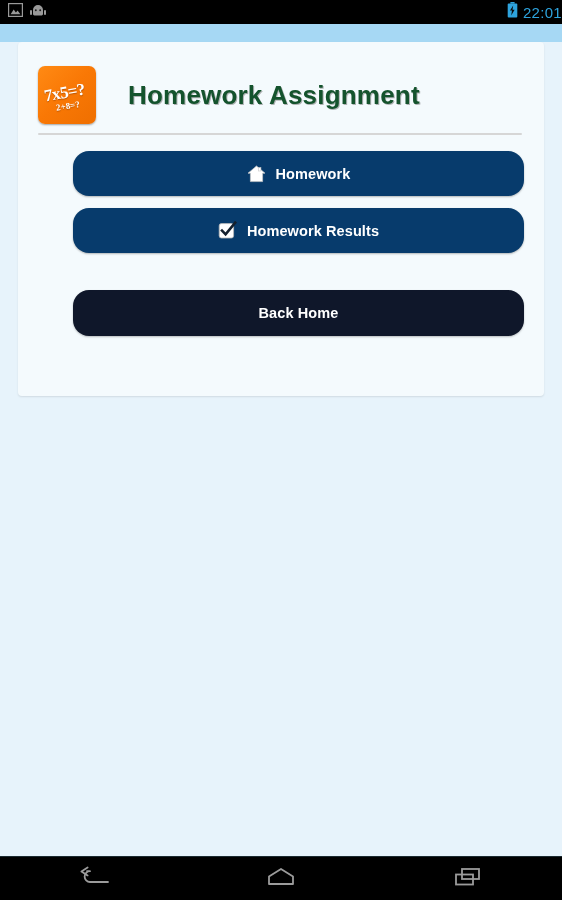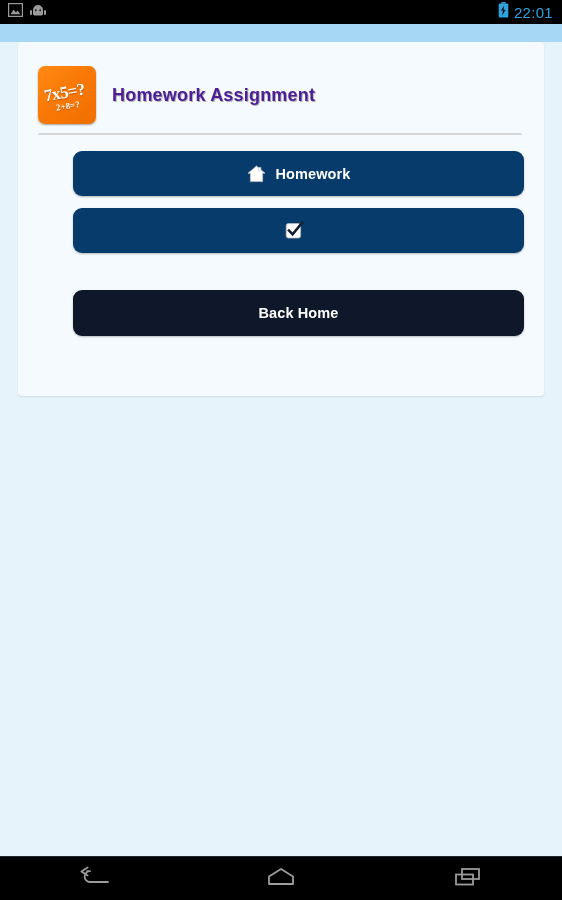--- a/index.html
+++ b/index.html
@@ -18,21 +18,20 @@
   
   .statusbar {
     position:absolute; top:0; left:0;
     width:562px; height:24px;
     background:#000;
     display:flex; align-items:center;
   }
   .sb-left { display:flex; align-items:center; gap:7px; padding-left:8px; }
   .sb-right {
     margin-left:auto; display:flex; align-items:center; gap:5px;
-    padding-right:9px;
   }
   .sb-time {
     color:#2ea3dd; font-size:15px; letter-spacing:.3px;
     font-family:"Liberation Sans", sans-serif;
   }
 
   
   .page {
     position:absolute; top:24px; left:0;
     width:562px; height:832px;
@@ -77,41 +76,41 @@
     letter-spacing:-.5px;
   }
   .logo .l2 {
     position:absolute; left:18px; top:35px;
     color:#fff; font-size:9px; font-weight:bold;
     font-family:"Liberation Serif", serif;
     transform:rotate(-9deg);
     text-shadow:0 1px 1px rgba(120,50,0,.5);
   }
   .title {
-    margin-left:16px;
-    color:#4c1d95;
-    font-size:18px;
+    margin-left:32px;
+    color:#14532d;
+    font-size:26px;
     font-weight:bold;
     letter-spacing:.2px;
     text-shadow:1px 1px 0 rgba(90,90,90,.45);
     white-space:nowrap;
   }
   .divider {
     height:2px;
     background:#d6d6d6;
     margin:3px 22px 0 20px;
     border-radius:1px;
   }
 
   
   .btns { padding:16px 20px 0 19px; }
   .btn {
     position:relative;
     height:45px;
-    border-radius:9px;
+    border-radius:16px;
     display:flex; align-items:center; justify-content:center;
     cursor:pointer;
     user-select:none;
     margin-bottom:12px;
     margin-left:36px;
   }
   .btn-primary {
     background:#073b6c;
     box-shadow:0 1px 2px rgba(0,0,0,.28);
   }
@@ -211,20 +210,21 @@
           <span class="btn-label">Homework</span>
         </div>
 
         <div class="btn btn-primary">
           <span class="btn-icon">
             <svg width="19" height="19" viewBox="0 0 19 19">
               <rect x="1.2" y="2.6" width="14.4" height="14.4" rx="2.2" fill="#ffffff" stroke="#b9b9b9" stroke-width="0.8"></rect>
               <path d="M4 9.6 L7.6 13.4 L17.2 1.6" fill="none" stroke="#14202e" stroke-width="2.6" stroke-linecap="square"></path>
             </svg>
           </span>
+          <span class="btn-label">Homework Results</span>
         </div>
 
 
         <div class="spacer"></div>
 
         <div class="btn btn-grey">
           <span class="btn-label">Back Home</span>
         </div>
 
       </div>

